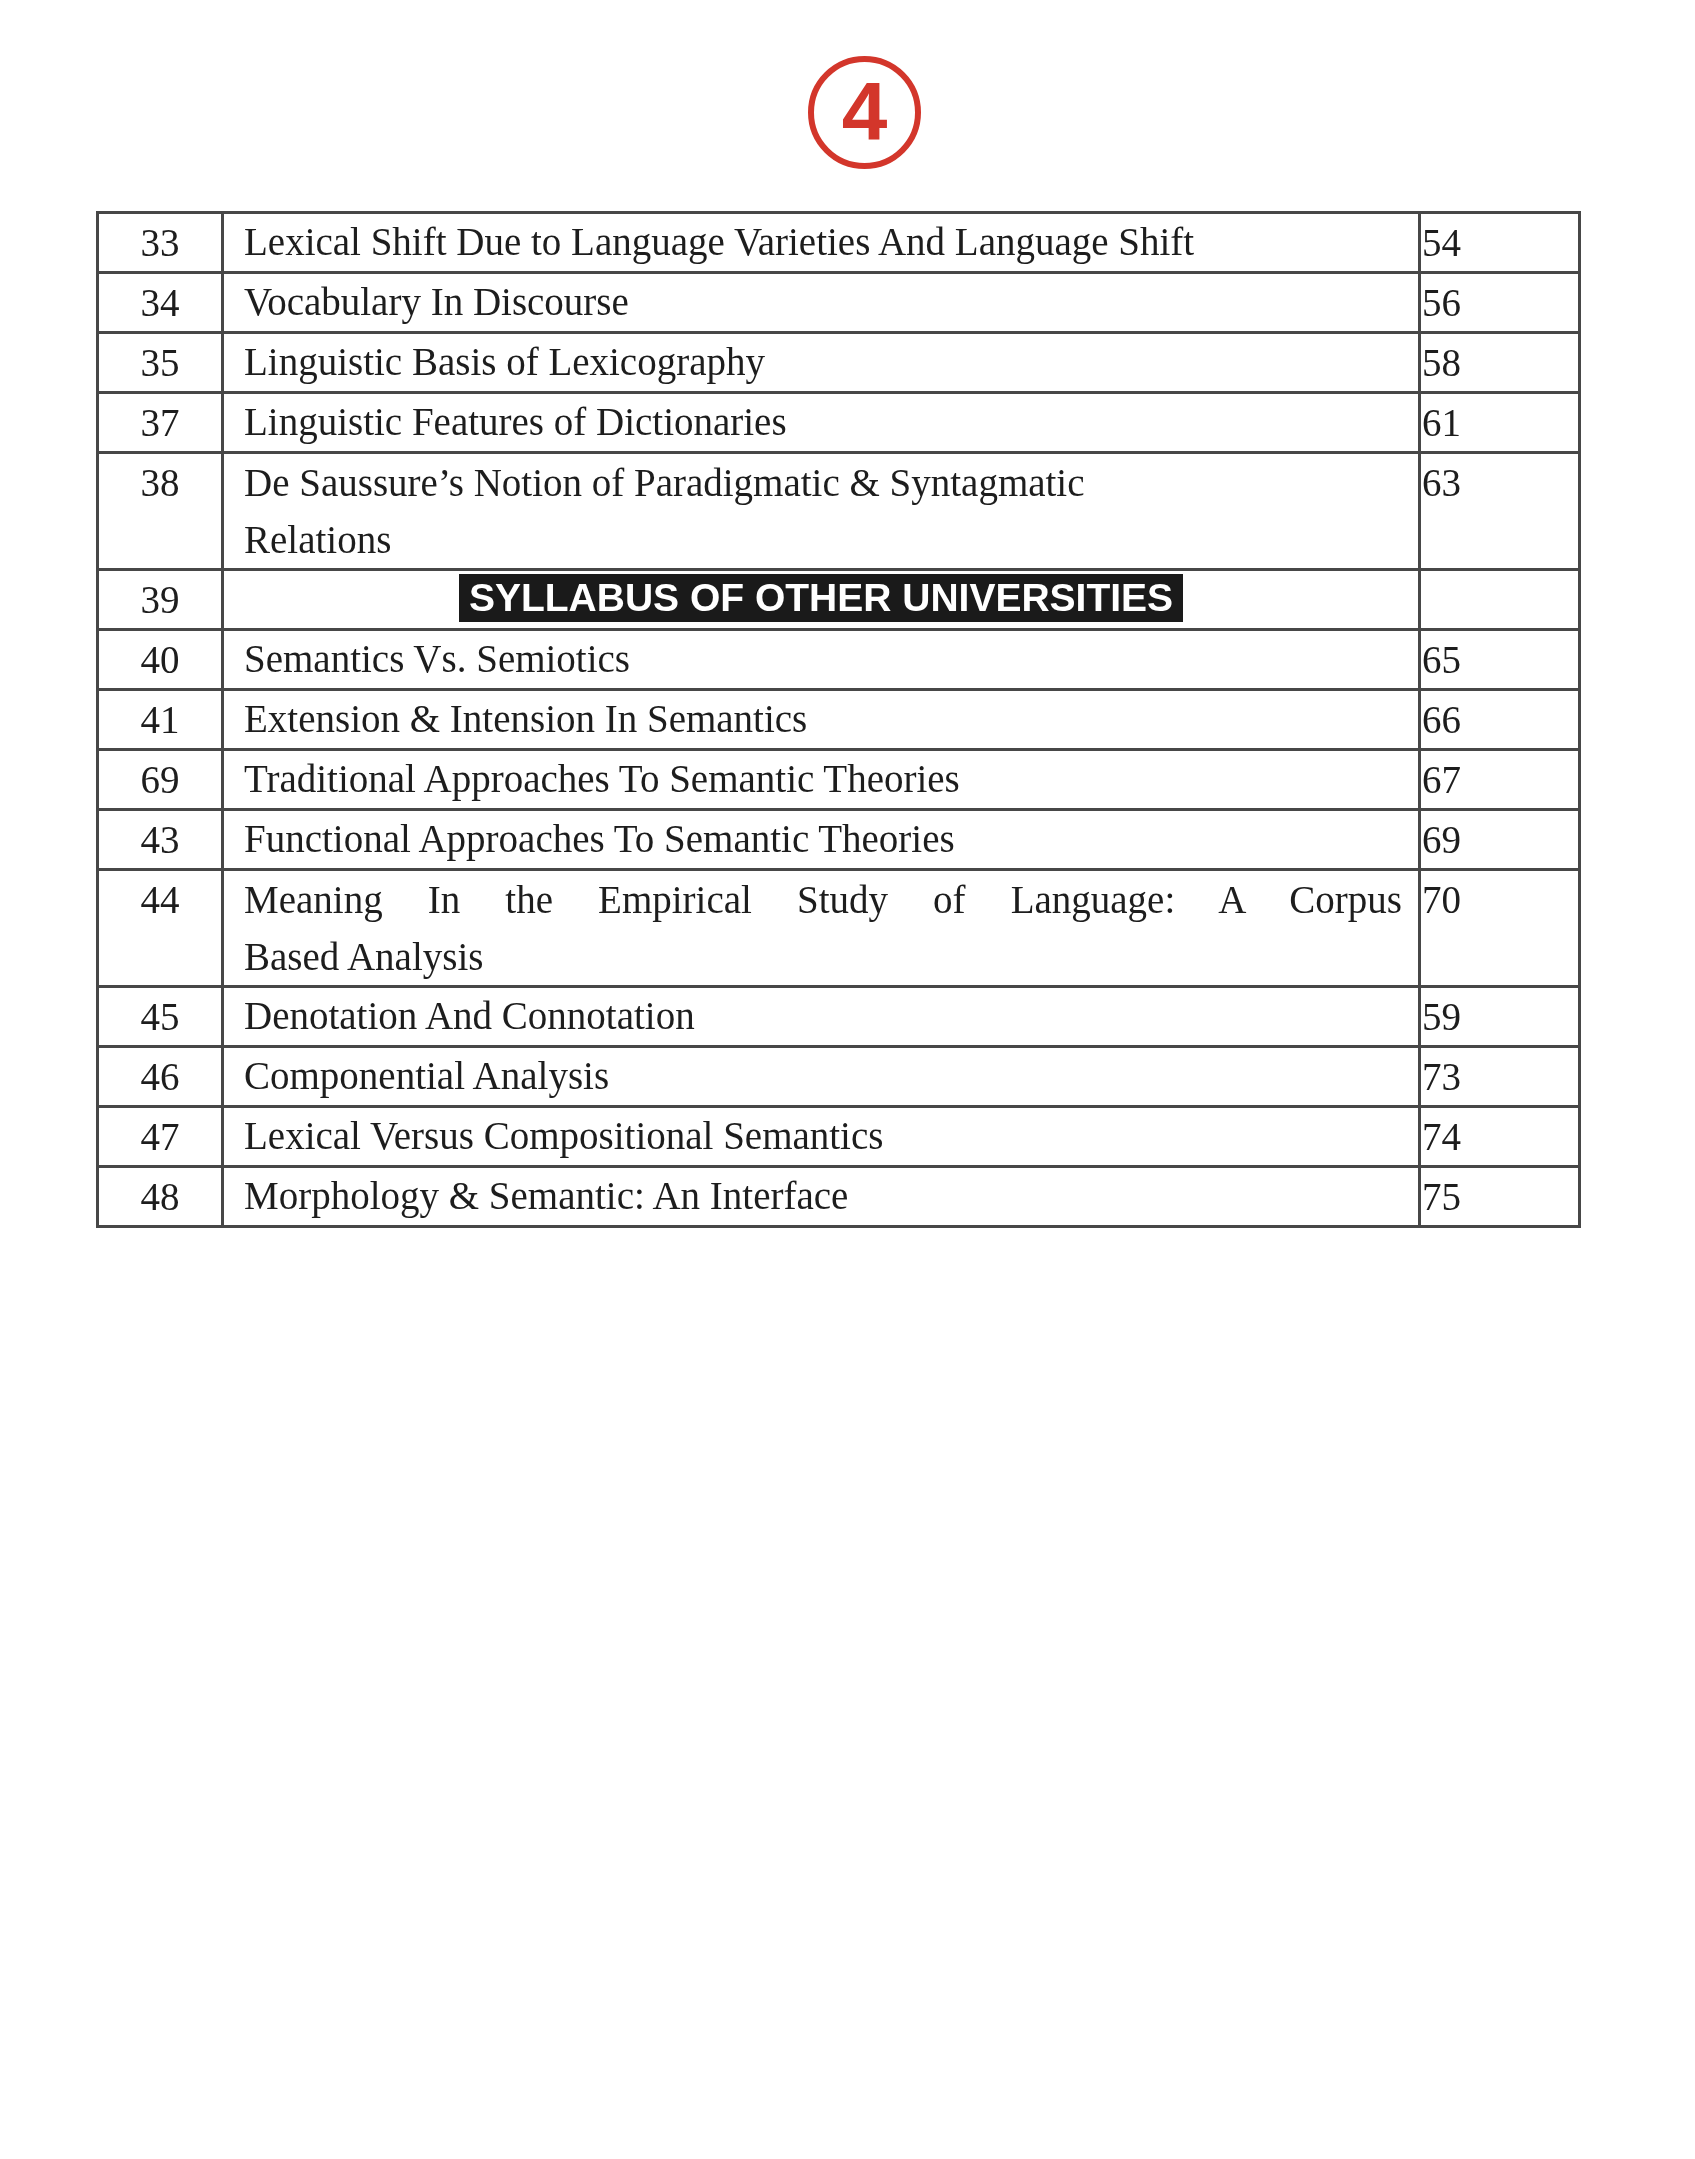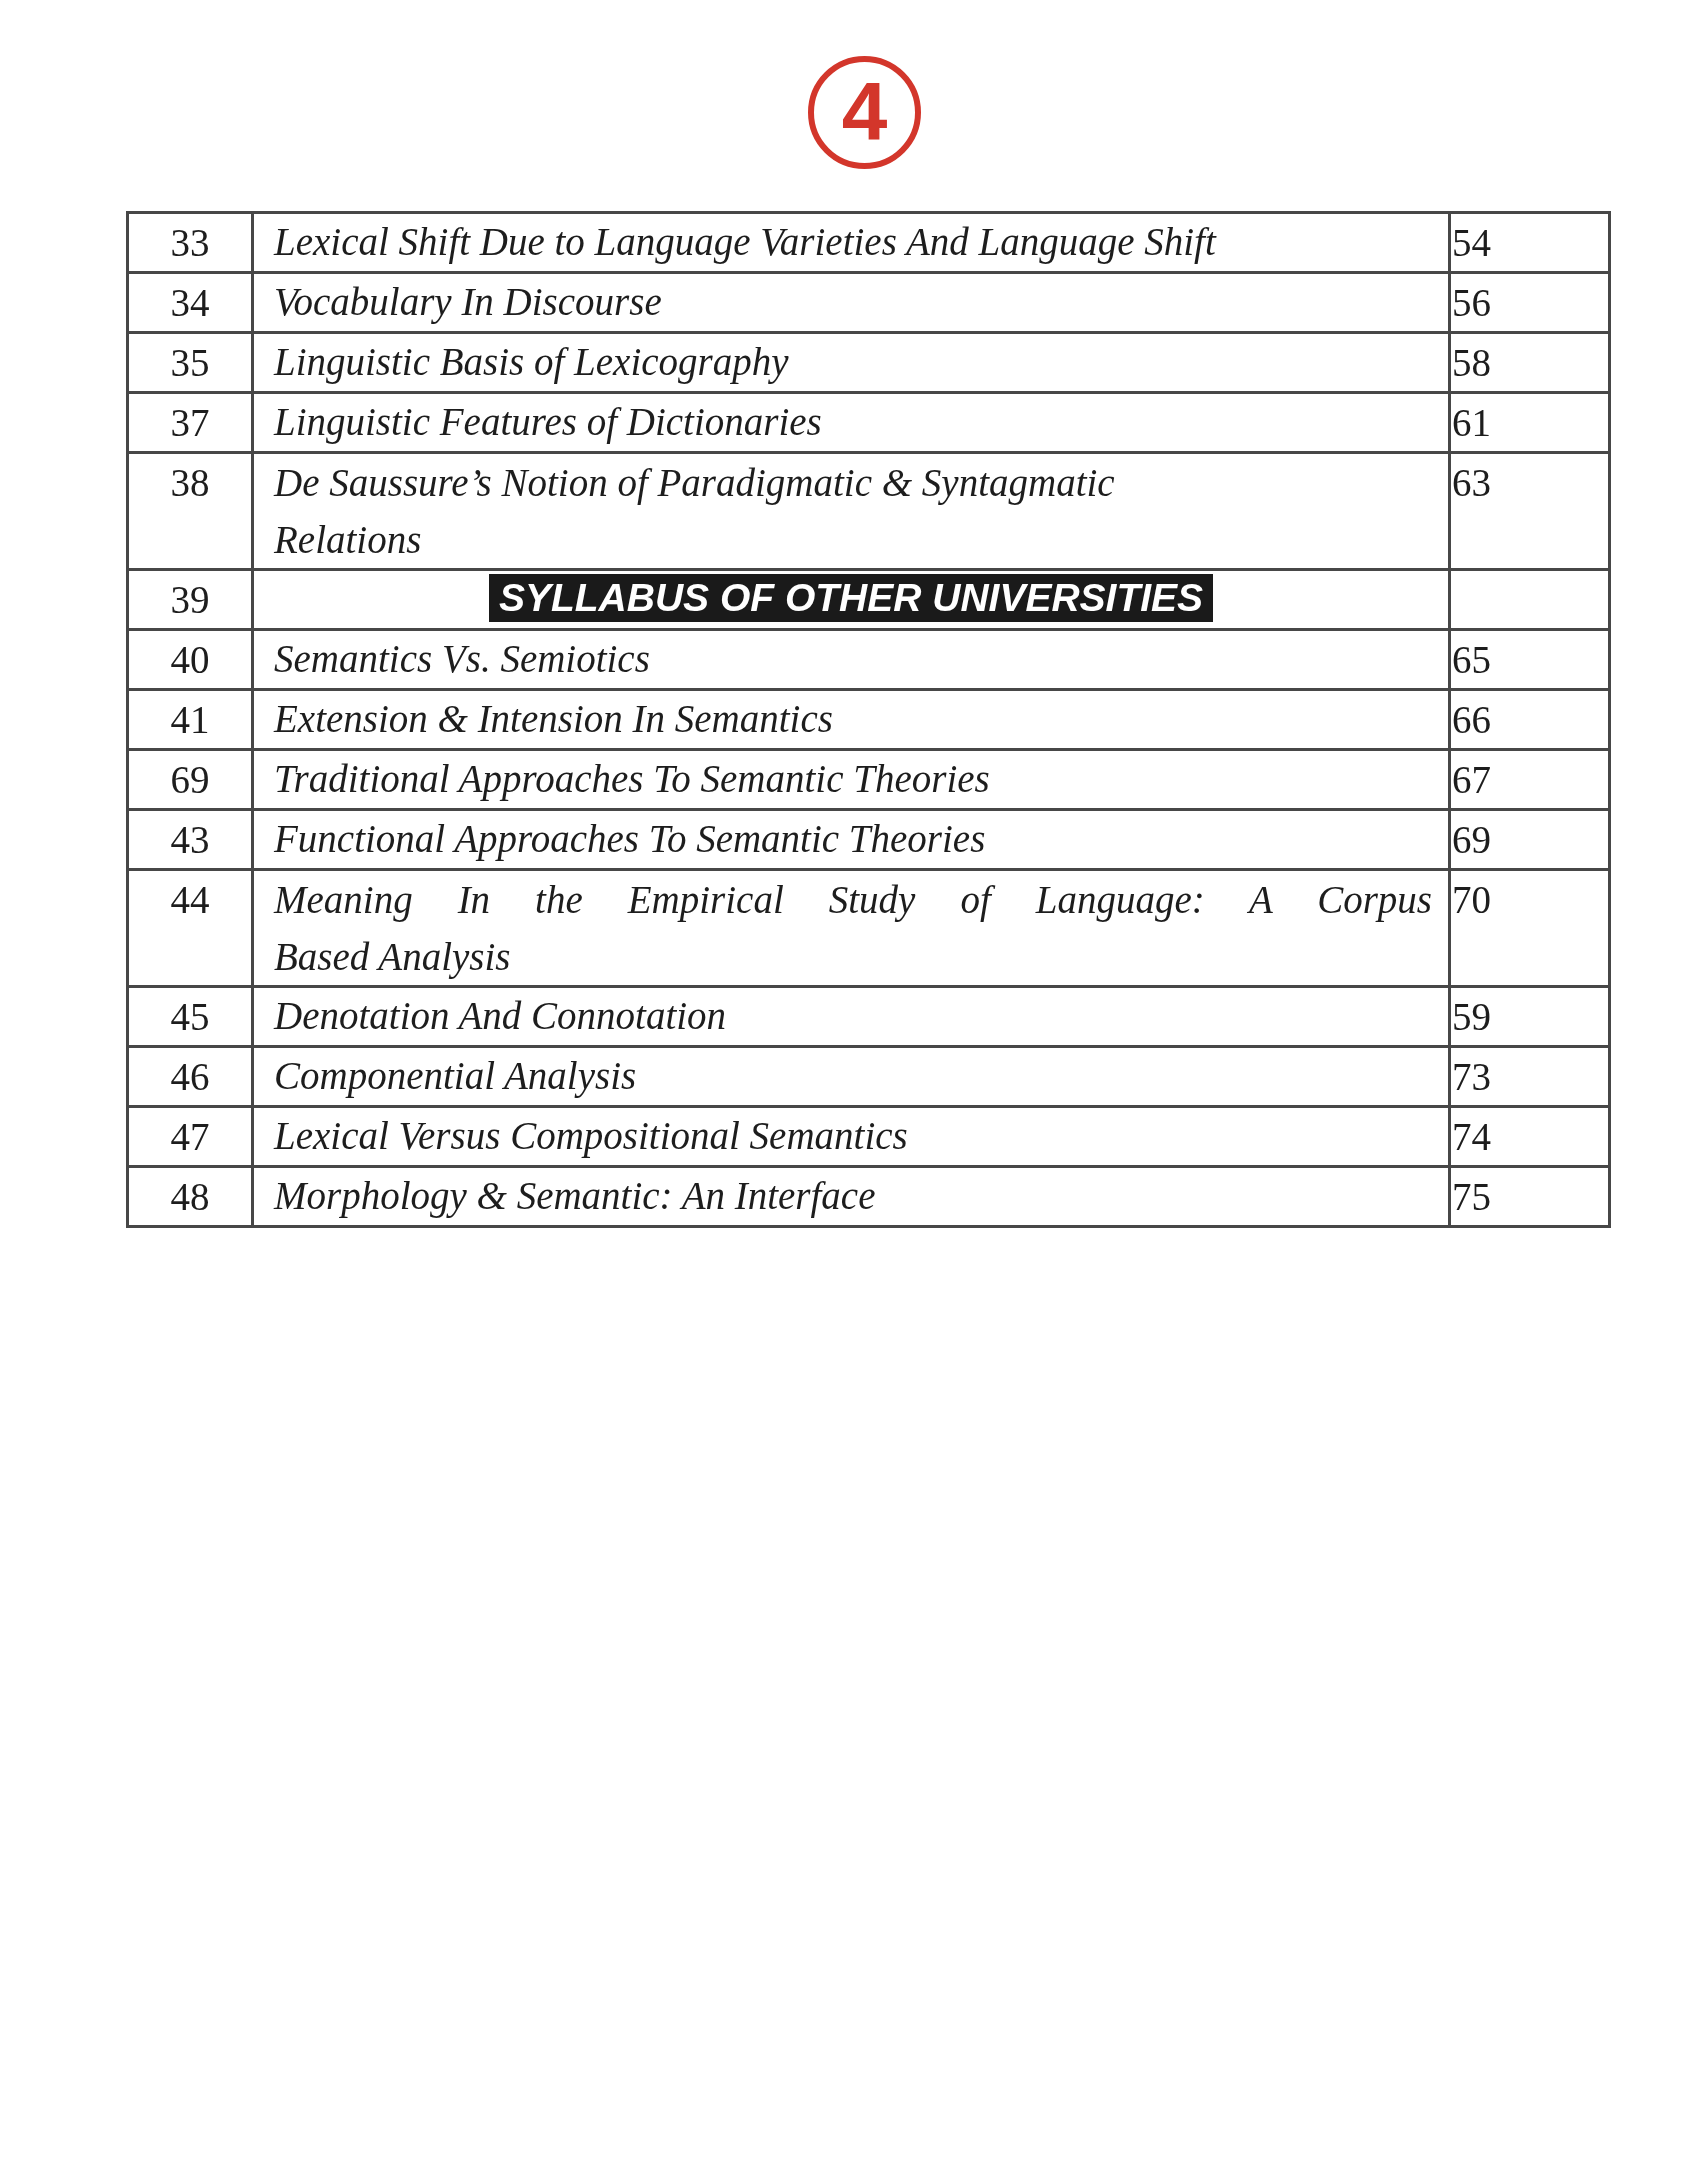--- a/index.html
+++ b/index.html
@@ -31,41 +31,41 @@
     font-weight: 800;
     font-size: 82px;
     line-height: 1;
     color: #d3362b;
     padding-bottom: 4px;
   }
 
   
   table.toc {
     position: absolute;
-    left: 126px;
+    left: 96px;
     top: 211px;
     width: 1482px;
     border-collapse: collapse;
     table-layout: fixed;
   }
   table.toc td {
     border: 3px solid #474747;
     vertical-align: top;
     font-size: 39px;
     color: #1d1d1d;
     overflow: hidden;
     box-sizing: border-box;
   }
   tr.row td       { height: 57px; }
   tr.tall td      { height: 114px; }
   tr.header-row td{ height: 55px; }
 
   td.num  { text-align: center; line-height: 55px; }
   td.page { text-align: left; line-height: 55px; }
-  td.title{ padding: 0 16px 0 20px; line-height: 56px; font-style: italic; }
+  td.title{ padding: 0 16px 0 20px; line-height: 56px; }
 
   td.title .l1, td.title .l2 { white-space: nowrap; }
   td.title .l1.justify {
     white-space: normal;
     text-align: justify;
     text-align-last: justify;
   }
   tr.tall td.title .l1, tr.tall td.title .l2 { line-height: 57px; }
 
   tr.header-row td.title { text-align: center; padding: 0; }

